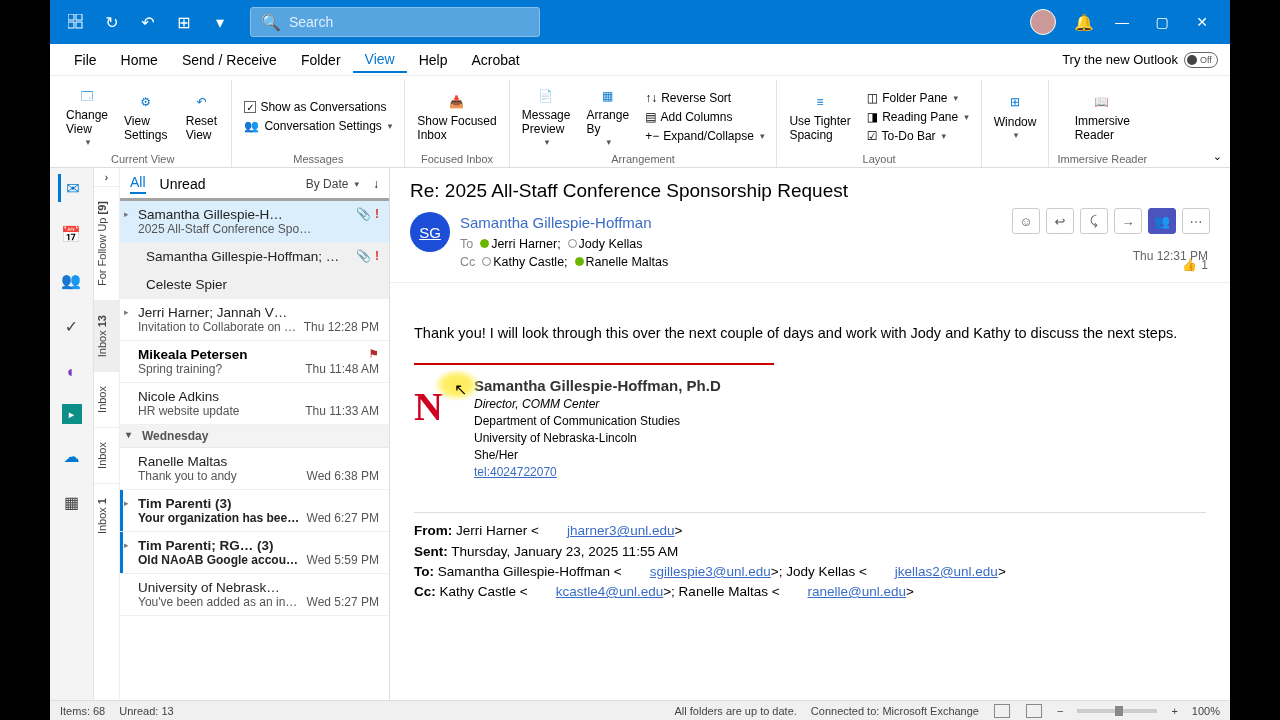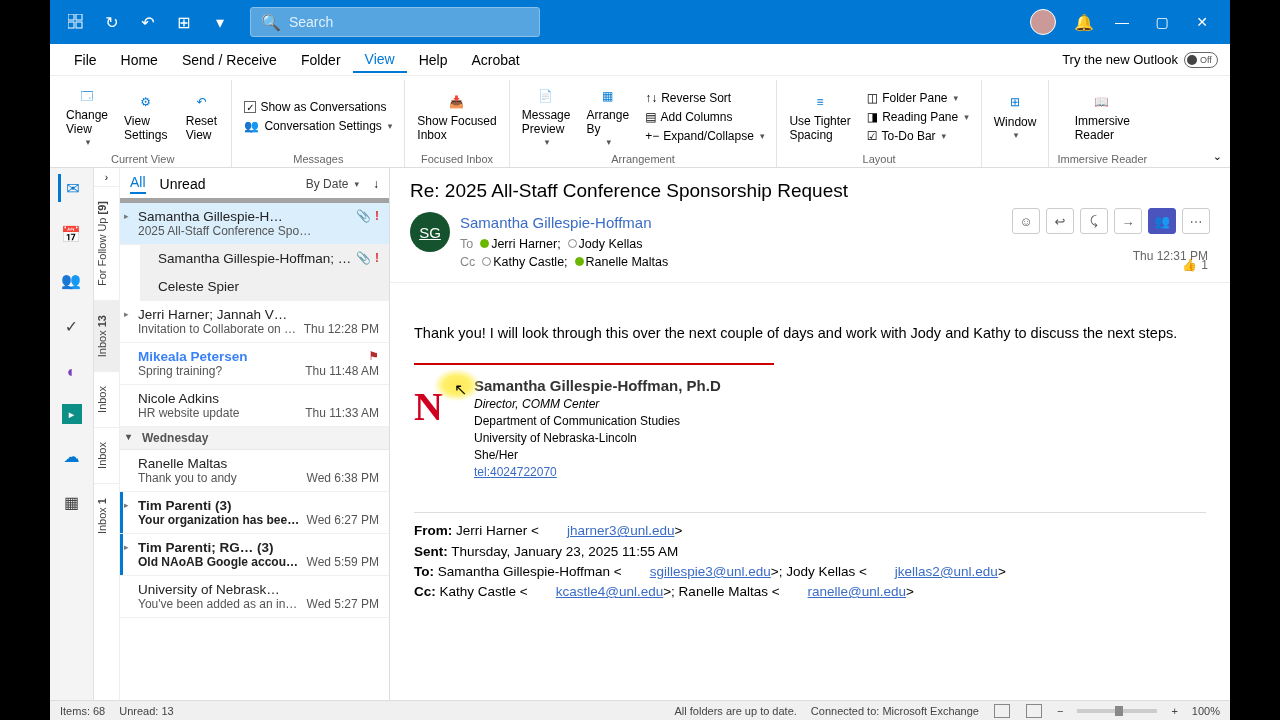--- a/index.html
+++ b/index.html
@@ -41,48 +41,48 @@
 .body { display: flex; height: calc(100% - 44px - 32px - 92px - 20px); }
 .navrail { width: 44px; background: #f4f4f4; border-right: 1px solid #e2e2e2; display: flex; flex-direction: column; align-items: center; padding-top: 6px; gap: 18px; }
 .navrail .navico { width: 28px; height: 28px; display: flex; align-items: center; justify-content: center; font-size: 16px; cursor: pointer; color: #444; }
 .navrail .navico.sel { border-left: 3px solid #0078d4; color: #0078d4; }
 
 .vtabs { width: 26px; display: flex; flex-direction: column; border-right: 1px solid #eee; }
 .vtab { flex: 0 0 auto; writing-mode: vertical-rl; transform: rotate(180deg); font-size: 11px; padding: 14px 2px; border-bottom: 1px solid #eee; text-align: center; cursor: pointer; color: #444; white-space: nowrap; }
 .vtab .cnt { font-weight: 600; }
 
 .list { width: 270px; border-right: 1px solid #ddd; display: flex; flex-direction: column; overflow: hidden; position: relative; }
-.list-hdr { display: flex; align-items: center; padding: 6px 10px 4px; gap: 14px; font-size: 14px; border-bottom: 5px solid #a3a3a3; }
+.list-hdr { display: flex; align-items: center; padding: 6px 10px 4px; gap: 14px; font-size: 14px; border-bottom: 3px solid #a3a3a3; }
 .list-hdr .lh-filter { cursor: pointer; }
 .list-hdr .active { color: #0078d4; border-bottom: 2px solid #0078d4; padding-bottom: 2px; }
 .list-hdr .spacer { flex: 1; }
 .list-hdr .sort { font-size: 12px; color: #444; display: flex; align-items: center; gap: 4px; }
 .list-items { overflow-y: auto; flex: 1; }
 .msg { padding: 6px 10px 6px 18px; border-bottom: 1px solid #f0f0f0; font-size: 13px; cursor: pointer; position: relative; }
 .msg .from { font-size: 13.5px; color: #222; white-space: nowrap; overflow: hidden; text-overflow: ellipsis; }
 .msg .from.bold { font-weight: 600; }
 .msg .subj-row { display: flex; justify-content: space-between; font-size: 12px; color: #555; }
 .msg .subj { white-space: nowrap; overflow: hidden; text-overflow: ellipsis; flex: 1; margin-right: 6px; }
 .msg.selected { background: #dbeefc; }
-.msg.thread-child { background: #f0f0f0; padding-left: 18px; font-size: 12px; margin-left: 20px; }
+.msg.thread-child { background: #f0f0f0; padding-left: 26px; font-size: 12px; }
 .msg .icons { position: absolute; right: 10px; top: 6px; display: flex; gap: 4px; font-size: 12px; }
 .attach { color: #777; }
 .bang { color: #d33; font-weight: 700; }
-.msg.flagged .from { color: #3b82f6; font-weight: 600; }
+.msg.flagged .from { color: #000000; font-weight: 600; }
 .flag-icon { color: #b52a2a; }
 .msg .caret { position: absolute; left: 4px; top: 8px; font-size: 9px; color: #777; }
 .unread-bar { position: absolute; left: 0; top: 0; bottom: 0; width: 3px; background: #0078d4; }
 .grp-hdr { background: #f3f3f3; padding: 4px 10px 4px 22px; font-size: 12px; font-weight: 600; color: #555; border-bottom: 1px solid #e8e8e8; }
 .grp-hdr .caret-g { position: absolute; margin-left: -16px; font-size: 10px; }
 
 .reading { flex: 1; display: flex; flex-direction: column; overflow: hidden; position: relative; }
 .rp-hdr { padding: 12px 20px 6px; }
 .rp-hdr h2 { font-size: 19px; font-weight: 400; }
 .rp-meta { display: flex; padding: 4px 20px 10px; gap: 10px; border-bottom: 1px solid #eee; position: relative; }
-.initials { width: 40px; height: 40px; border-radius: 50%; background: #14532d; color: #fff; display: flex; align-items: center; justify-content: center; font-size: 15px; text-decoration: underline; }
+.initials { width: 40px; height: 40px; border-radius: 50%; background: #1d4ed8; color: #fff; display: flex; align-items: center; justify-content: center; font-size: 15px; text-decoration: underline; }
 .meta-txt { font-size: 12.5px; line-height: 1.5; }
 .meta-txt .sender { font-size: 15px; color: #3a6cc6; }
 .presence { display: inline-block; width: 9px; height: 9px; border-radius: 50%; border: 1px solid #888; margin-right: 2px; }
 .presence.green { background: #6bb700; border-color: #6bb700; }
 .rp-actions { position: absolute; right: 20px; top: 0; display: flex; gap: 6px; align-items: center; }
 .act-btn { width: 28px; height: 26px; border: 1px solid #ccc; border-radius: 3px; display: flex; align-items: center; justify-content: center; font-size: 13px; cursor: pointer; color: #555; }
 .teams-btn { background: #4b53bc; color: #fff; border-color: #4b53bc; }
 .rp-time { position: absolute; right: 22px; top: 41px; font-size: 12px; color: #666; }
 .reaction-row { position: absolute; right: 22px; top: 50px; font-size: 12px; color: #666; display: flex; gap: 4px; align-items: center; }
 .rp-body { padding: 16px 24px; font-size: 14.5px; line-height: 1.6; overflow-y: auto; flex: 1; position: relative; }

